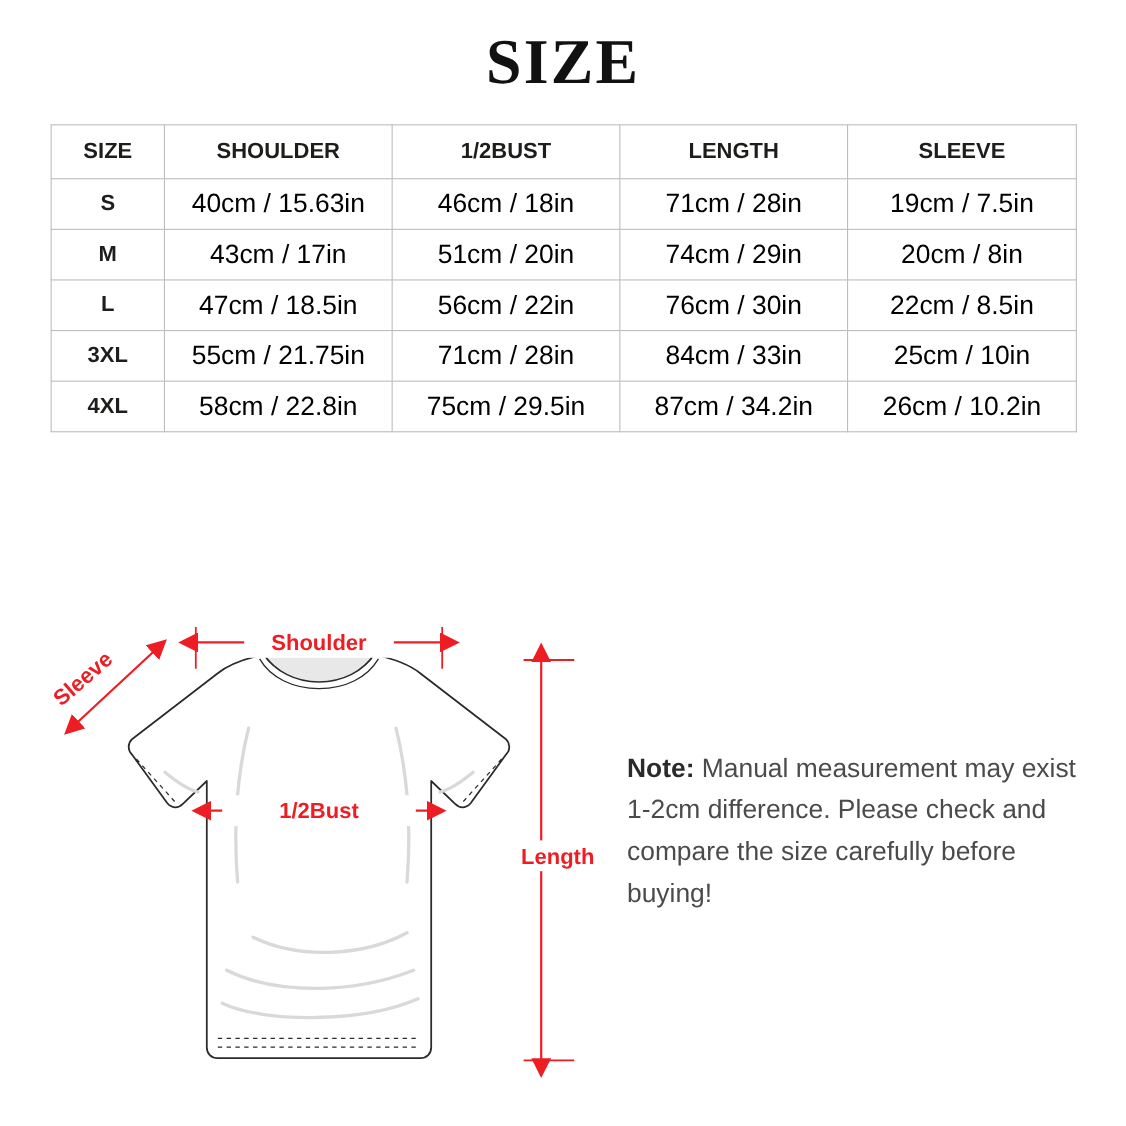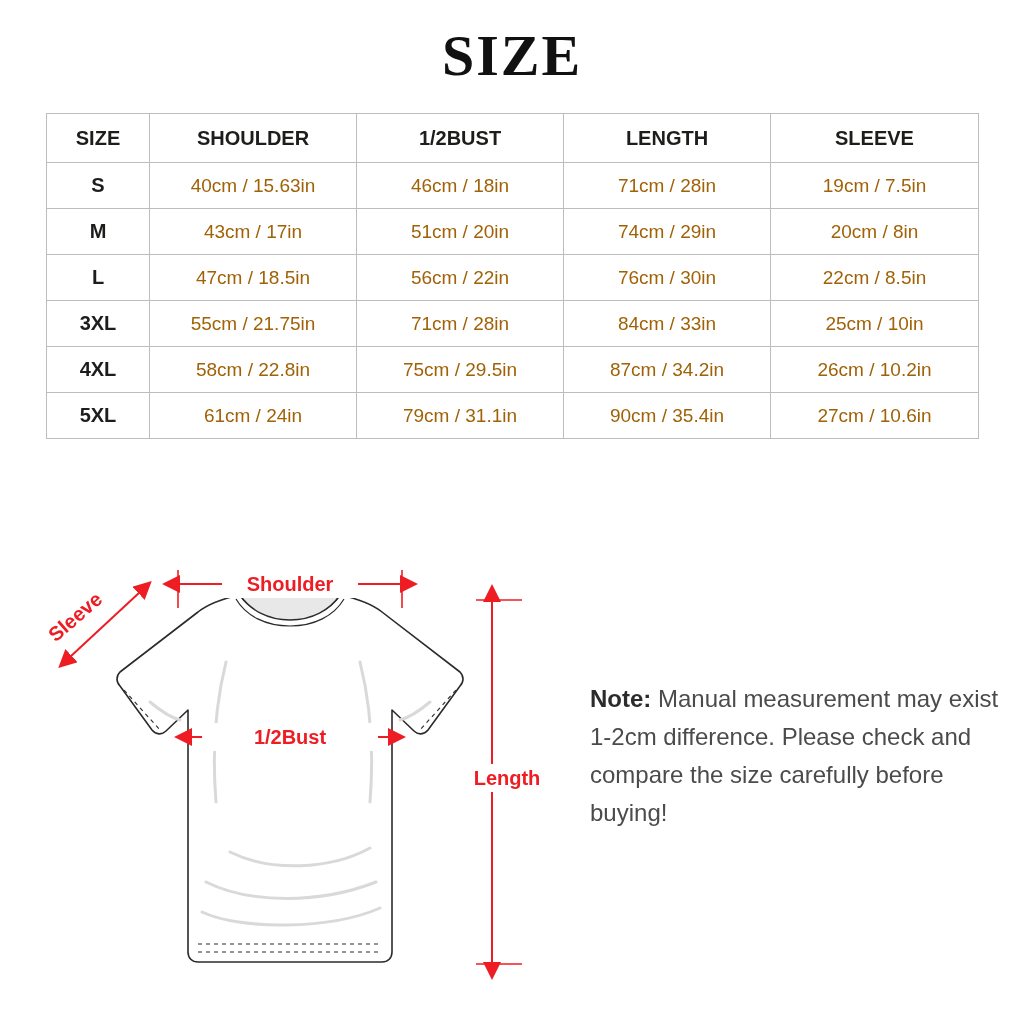--- a/index.html
+++ b/index.html
@@ -45,22 +45,22 @@
     border-collapse: collapse;
     width: 932px;
     table-layout: fixed;
   }
   table.size-table th,
   table.size-table td {
     border: 1px solid #bdbdbd;
     height: 46px;
     text-align: center;
     vertical-align: middle;
-    font-size: 19px;
-    color: #a16207;
+    font-size: 24px;
+    color: #000000;
     font-weight: 400;
     padding: 0 4px;
   }
   table.size-table thead th {
     font-weight: 700;
     font-size: 20px;
     color: #1d1d1b;
     height: 49px;
   }
   table.size-table tbody td:first-child {
@@ -81,21 +81,21 @@
     left: 30px;
     top: 552px;
     width: 520px;
     height: 460px;
   }
   #diagram svg { display: block; }
 
   
   #note {
     position: absolute;
-    left: 590px;
+    left: 570px;
     top: 680px;
     width: 420px;
     font-size: 24px;
     line-height: 1.58;
     color: #4b4b4b;
   }
   #note .note-label {
     font-weight: 700;
     color: #2b2b2b;
   }
@@ -153,27 +153,20 @@
           <td>71cm / 28in</td>
           <td>84cm / 33in</td>
           <td>25cm / 10in</td>
         </tr>
         <tr>
           <td>4XL</td>
           <td>58cm / 22.8in</td>
           <td>75cm / 29.5in</td>
           <td>87cm / 34.2in</td>
           <td>26cm / 10.2in</td>
-        </tr>
-        <tr>
-          <td>5XL</td>
-          <td>61cm / 24in</td>
-          <td>79cm / 31.1in</td>
-          <td>90cm / 35.4in</td>
-          <td>27cm / 10.6in</td>
         </tr>
       </tbody>
     </table>
   </div>
 
   <div id="diagram">
     <svg width="520" height="460" viewBox="0 0 520 460" xmlns="http://www.w3.org/2000/svg">
       <defs>
         <marker id="arrL" markerWidth="9" markerHeight="9" refX="8" refY="4.5" orient="auto">
           <path d="M9,0 L0,4.5 L9,9 Z" fill="#ee1d23"></path>

